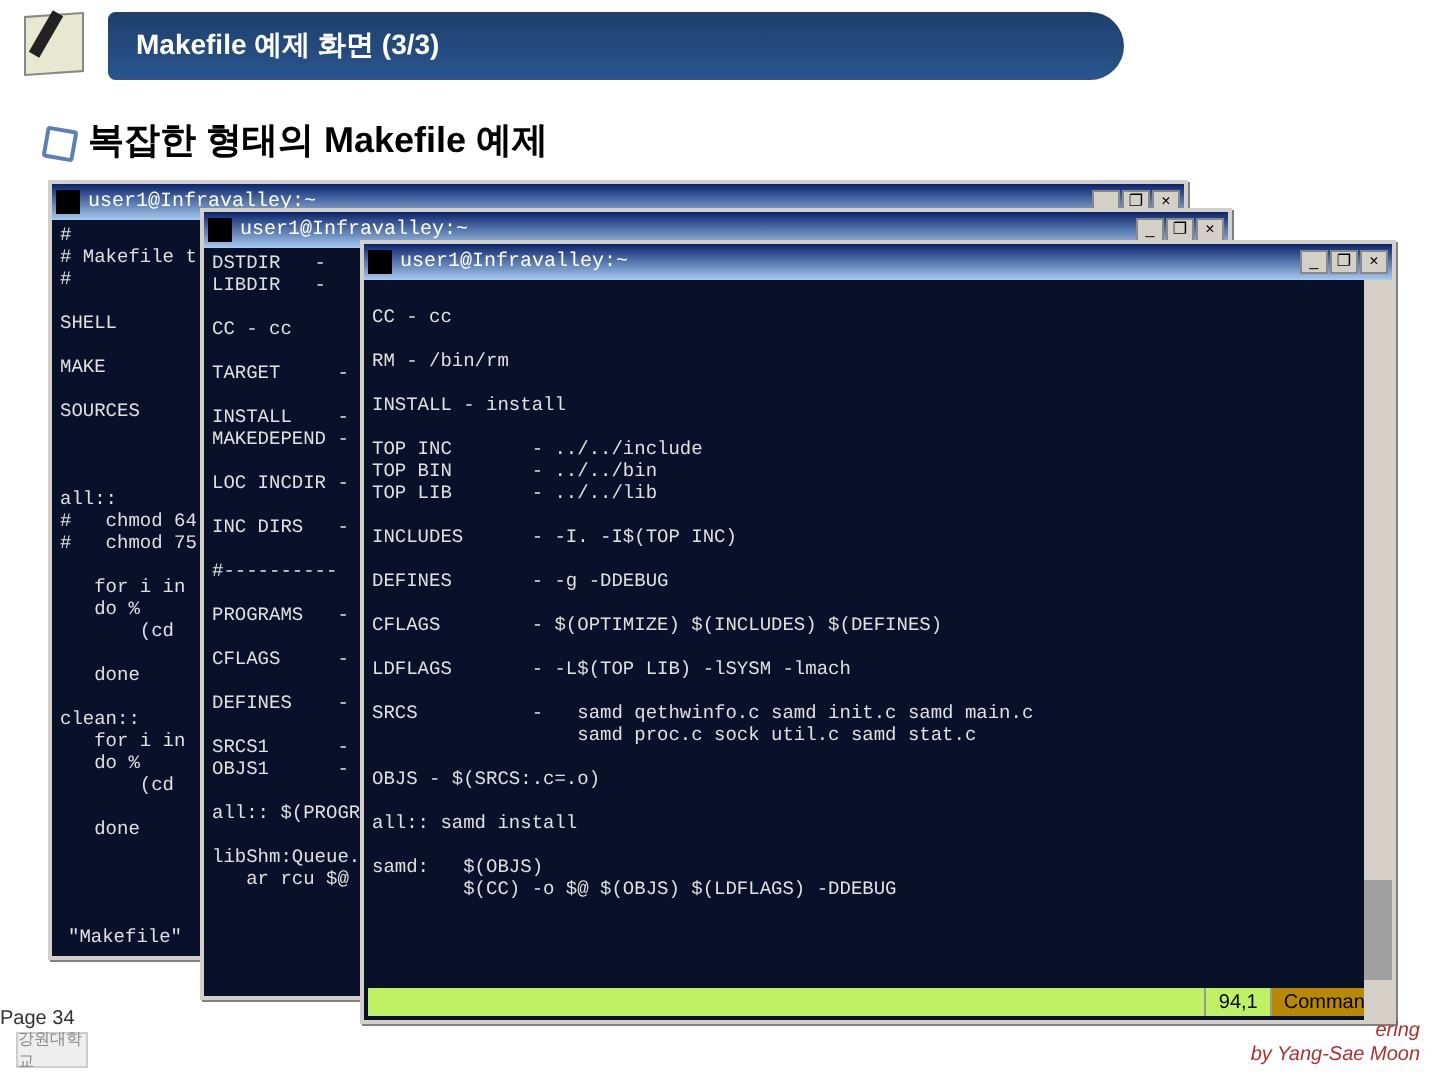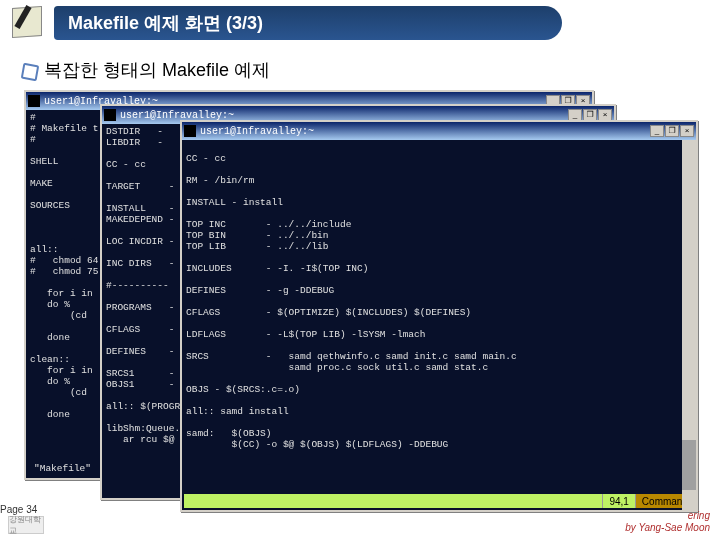--- a/index.html
+++ b/index.html
@@ -3,27 +3,27 @@
 <meta charset="utf-8">
 <style>
 * { margin: 0; padding: 0; box-sizing: border-box; }
 body { width: 720px; height: 540px; background: #fff; font-family: Arial, sans-serif; position: relative; overflow: hidden; }
 
 .header-bar { position: absolute; top: 3px; left: 0; width: 720px; height: 42px; }
 .header-icon { position: absolute; left: 8px; top: 0; width: 42px; height: 42px; }
 .header-icon-stack { position:absolute; left:4px; top:4px; width:30px; height:30px; background:#e8e8d0; border:1px solid #888; transform: skewY(-4deg); }
 .header-icon-pen { position:absolute; left:12px; top:2px; width:6px; height:24px; background:#222; transform: rotate(30deg); }
 .header-blue { position: absolute; left: 54px; top: 3px; width: 508px; height: 34px; background: linear-gradient(#1d3f6b, #2a5590); border-radius: 4px 18px 18px 4px; display: flex; align-items: center; padding-left: 14px; }
-.header-title { color: #fff; font-size: 18px; font-weight: bold; }
+.header-title { color: #fff; font-size: 14px; font-weight: bold; }
 .header-sub { position: absolute; right: 14px; top: 26px; font-size: 12px; color: #333; }
 
 .content-title-row { position: absolute; top: 58px; left: 20px; display: flex; align-items: center; }
 .bullet-icon { width: 16px; height: 16px; margin-right: 8px; position:relative; }
 .bullet-icon::before { content:""; position:absolute; left:2px; top:2px; width:12px; height:12px; border:2px solid #5a7fbb; border-radius:2px; transform: rotate(10deg); background:#fff; }
-.content-title { font-size: 18px; font-weight: normal; color: #000; }
+.content-title { font-size: 18px; font-weight: bold; color: #000; }
 
 .term-window { position: absolute; background: #08102a; border: 2px solid #d4d0c8; box-shadow: 1px 1px 0 #808080; }
 .term-titlebar { height: 18px; background: linear-gradient(#0a246a, #a6caf0); display: flex; align-items: center; padding: 0 2px; }
 .term-tb-icon { width: 12px; height: 12px; background: #000; margin-right: 4px; }
 .term-tb-text { color: #fff; font-size: 10px; flex: 1; font-family: Liberation Mono, monospace; }
 .term-tb-btns { display: flex; gap: 1px; }
 .term-tb-btn { width: 14px; height: 12px; background: #d4d0c8; border: 1px solid #888; font-size: 8px; text-align: center; line-height: 10px; }
 .term-body { font-family: "Courier New", monospace; font-size: 9.5px; color: #e0e0e0; padding: 2px 4px; white-space: pre; line-height: 11px; }
 
 .status-bar { position: absolute; bottom: 2px; left: 2px; right: 2px; height: 14px; background: #bef264; display:flex; justify-content: flex-end; align-items:center; font-size:10px; }

